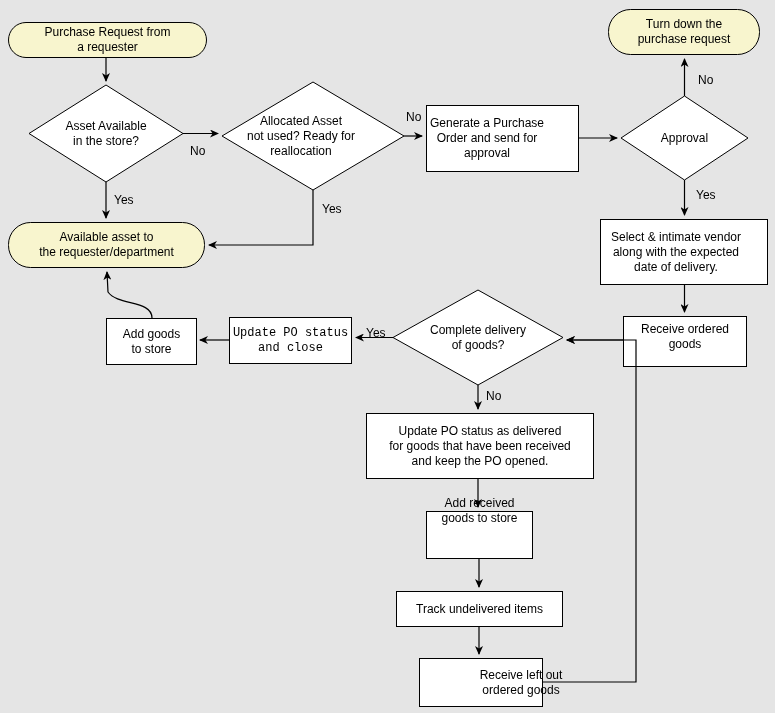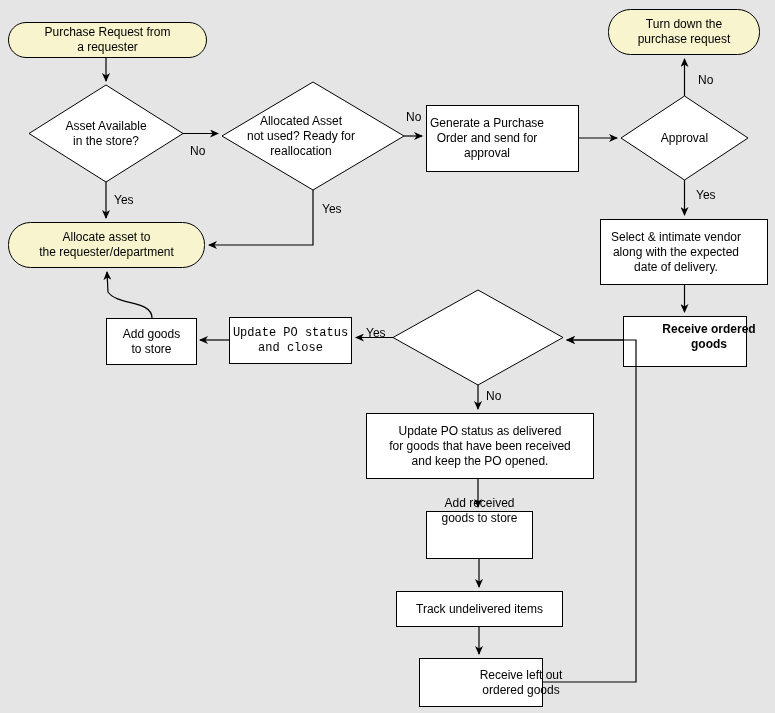--- a/index.html
+++ b/index.html
@@ -152,30 +152,32 @@
 
   <div class="node-label" style="left:426px; top:105px; width:122px; height:67px;">Generate a Purchase
 Order and send for
 approval</div>
 
   <div class="node-label" style="left:621px; top:96px; width:127px; height:84px;">Approval</div>
 
   <div class="node-label" style="left:608px; top:9px; width:152px; height:46px;">Turn down the
 purchase request</div>
 
-  <div class="node-label" style="left:8px; top:222px; width:197px; height:46px;">Allocate asset to
+  <div class="node-label" style="left:8px; top:222px; width:197px; height:46px;">Available asset to
 the requester/department</div>
 
   <div class="node-label" style="left:600px; top:219px; width:152px; height:66px;">Select &amp; intimate vendor
 along with the expected
 date of delivery.</div>
 
-  <div class="node-label" style="left:647px; top:316px; width:124px; height:42px;font-weight:bold;">Receive ordered
+  <div class="node-label" style="left:623px; top:316px; width:124px; height:42px;">Receive ordered
 goods</div>
 
+  <div class="node-label" style="left:393px; top:290px; width:170px; height:95px;">Complete delivery
+of goods?</div>
 
   <div class="node-label" style="left:229px; top:317px; width:123px; height:47px;font-family:Liberation Mono, monospace;">Update PO status
 and close</div>
 
   <div class="node-label" style="left:106px; top:318px; width:91px; height:47px;">Add goods
 to store</div>
 
   <div class="node-label" style="left:366px; top:413px; width:228px; height:66px;">Update PO status as delivered
 for goods that have been received
 and keep the PO opened.</div>

